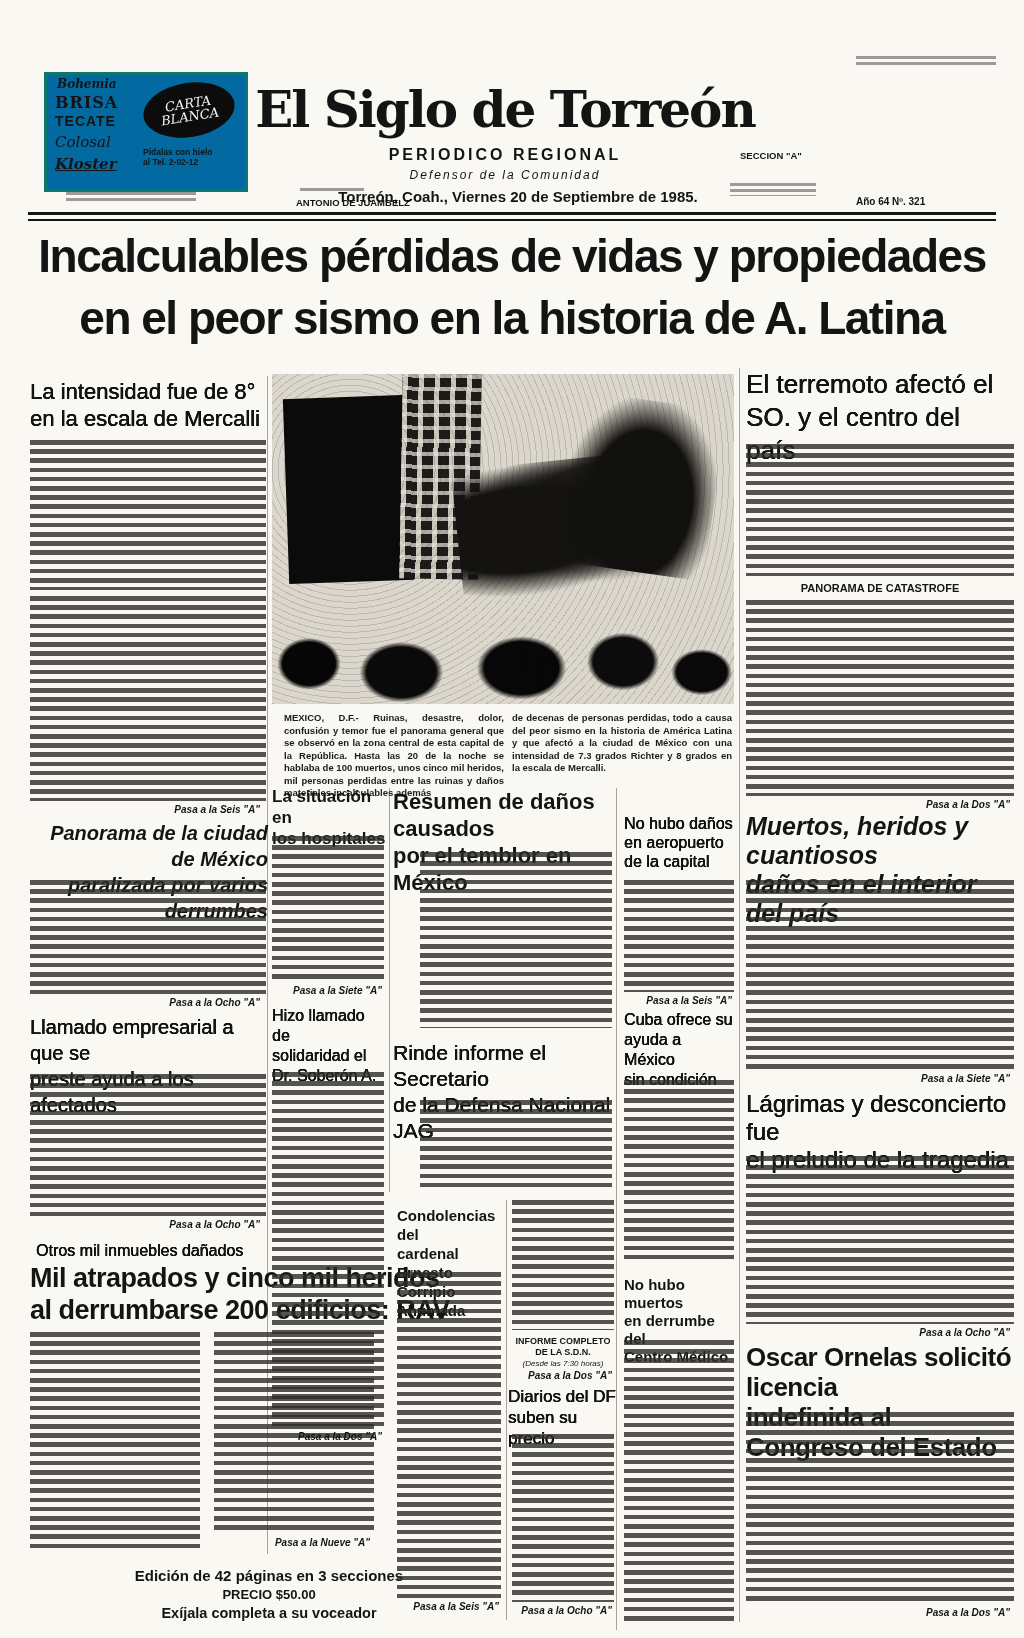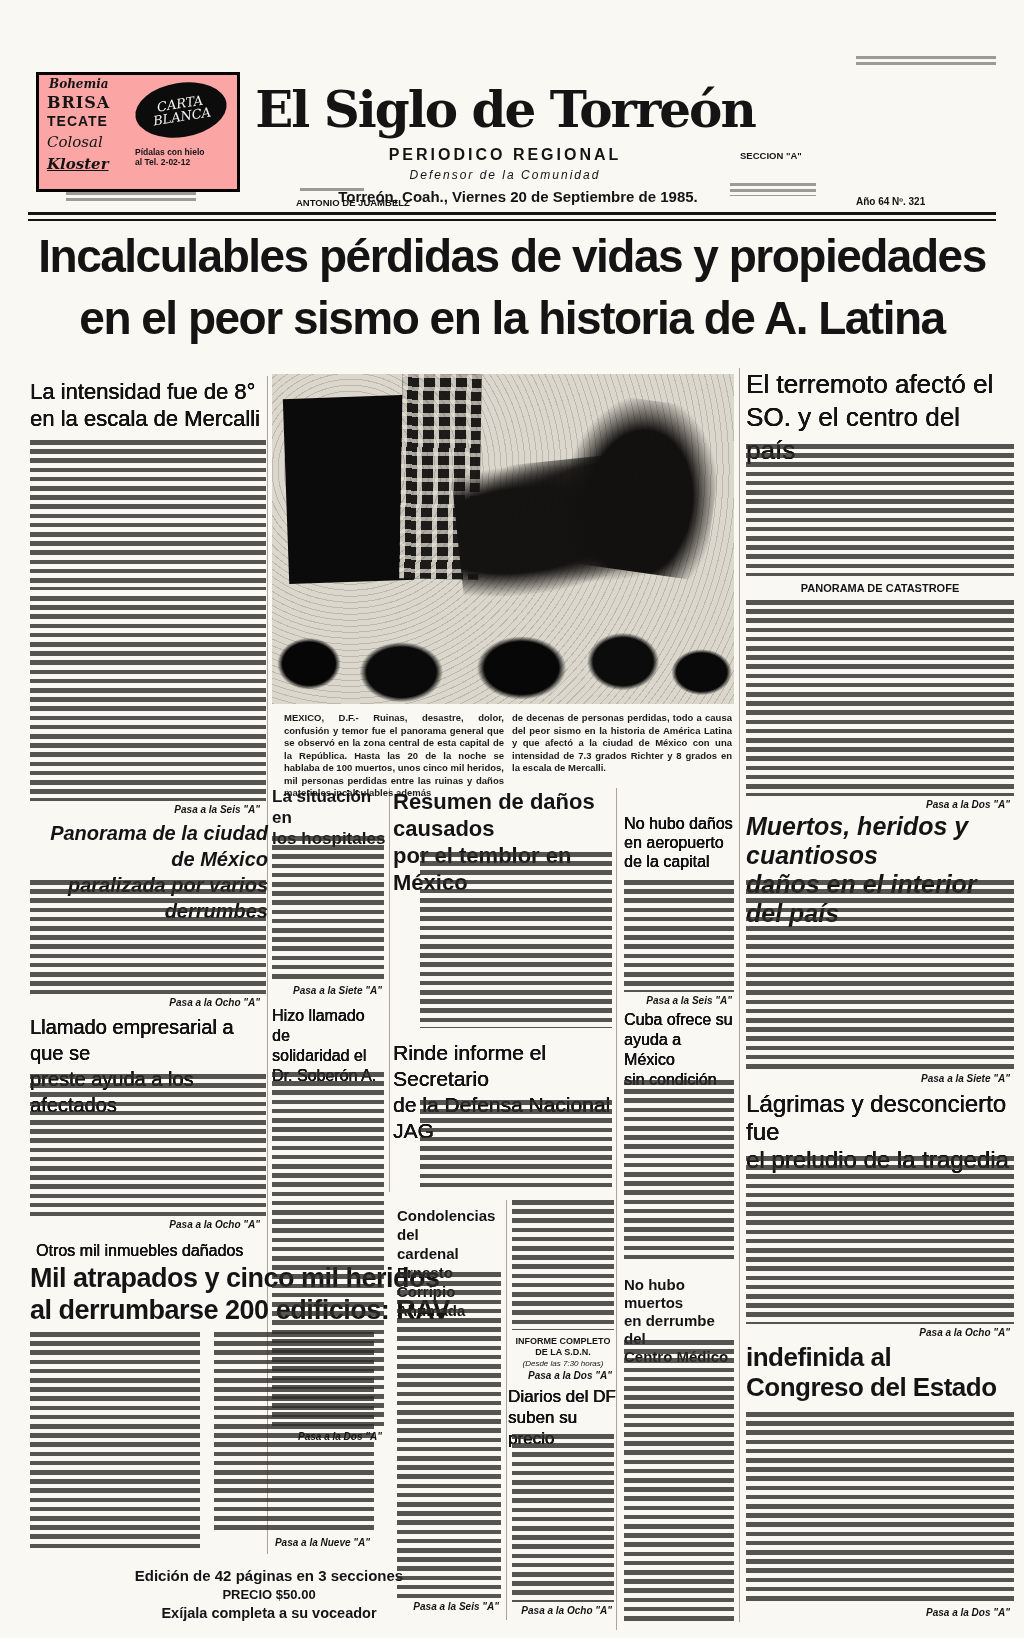--- a/index.html
+++ b/index.html
@@ -14,21 +14,21 @@
   
   .semi{font-weight:400;text-shadow:0 0 .6px #000,.35px 0 0 #000;}
   
   .g{background-image:repeating-linear-gradient(180deg,#2e2c29 0 4.6px,rgba(0,0,0,0) 4.6px 9.2px);
      opacity:.8;filter:blur(.35px);}
   .g.light{opacity:.5;}
   .g.tiny{background-image:repeating-linear-gradient(180deg,#43413e 0 3px,rgba(0,0,0,0) 3px 6px);}
   .jump{font:italic 700 10px/12px "Liberation Sans",sans-serif;text-align:right;}
   .rule2{border-top:3px solid #151515;border-bottom:2px solid #151515;height:4px;}
   .vrule{width:1px;background:#a8a49b;}
-  .adbox{border:3px solid #000000;background:#fca5a5;}
+  .adbox{border:3px solid #0f766e;background:#0369a1;margin-left:8px;}
   .oval{background:#0c0c0c;color:#f6f4ef;border-radius:50%;display:flex;flex-direction:column;
         align-items:center;justify-content:center;transform:rotate(-9deg);}
   .photo{background:#dcd7cc;overflow:hidden;}
   .photo:after{content:"";position:absolute;inset:0;
         background-image:repeating-radial-gradient(circle at 17% 29%,rgba(10,10,10,.33) 0 1px,transparent 1px 6px);
         opacity:.45;}
   .cap{font:700 9.5px/12.5px "Liberation Sans",sans-serif;text-align:justify;color:#1b1b1b;}
   .hmain{font-weight:700;letter-spacing:-1.5px;line-height:56px;}
 </style>
 </head>
@@ -220,18 +220,19 @@
   <div class="abs jump" style="left:746px;top:1073px;width:264px;">Pasa a la Siete "A"</div>
 
   <div class="abs semi" style="left:746px;top:1090px;width:268px;font-size:24px;line-height:28px;">
     <span style="display:block">Lágrimas y desconcierto fue</span>
     <span style="display:block">el preludio de la tragedia</span>
   </div>
   <div class="abs g" style="left:746px;top:1156px;width:268px;height:168px;"></div>
   <div class="abs jump" style="left:746px;top:1327px;width:264px;">Pasa a la Ocho "A"</div>
 
   <div class="abs bold" style="left:746px;top:1342px;width:268px;font-size:26px;line-height:30px;letter-spacing:-0.5px;">
+    <span style="display:block">Oscar Ornelas solicitó licencia</span>
     <span style="display:block">indefinida al Congreso del Estado</span>
   </div>
   <div class="abs g" style="left:746px;top:1412px;width:268px;height:192px;"></div>
   <div class="abs jump" style="left:746px;top:1607px;width:264px;">Pasa a la Dos "A"</div>
 
 </div>
 
 </body></html>

